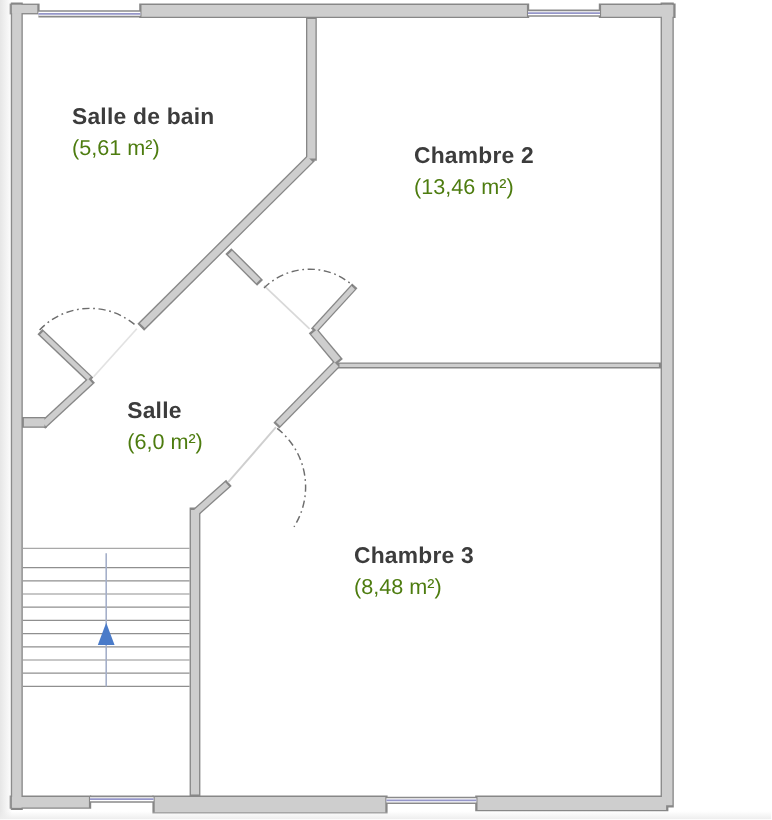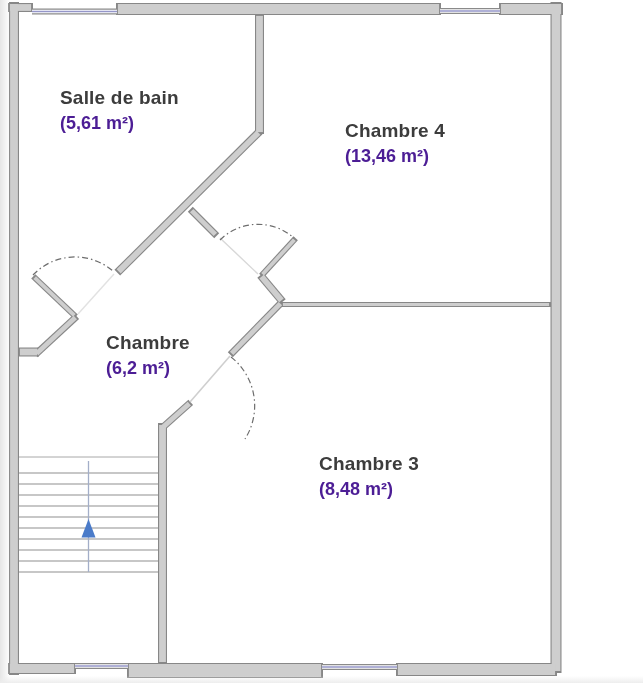--- a/index.html
+++ b/index.html
@@ -13,25 +13,25 @@
     pointer-events:none;
   }
   .edge-shade-bottom{
     position:absolute;left:0;bottom:0;width:100%;height:7px;
     background:linear-gradient(to top,#ededed,rgba(255,255,255,0));
     pointer-events:none;
   }
   svg.plan{position:absolute;left:0;top:0;}
   .room-label{position:absolute;white-space:nowrap;}
   .room-name{font-size:19px;font-weight:700;color:#3c3c3c;letter-spacing:.2px;line-height:1.1;}
-  .room-area{font-size:18px;font-weight:700;color:#4c1d95;margin-top:5px;line-height:1.1;}
+  .room-area{font-size:18px;font-weight:400;color:#4d7c0f;margin-top:5px;line-height:1.1;}
   .lbl-sdb{left:60px;top:88px;}
   .lbl-c2{left:345px;top:121px;}
   .lbl-palier{left:106px;top:333px;}
-  .lbl-c3{left:319px;top:454px;}
+  .lbl-c3{left:295px;top:454px;}
 </style>
 </head>
 <body>
 
 <div class="plan-wrap">
 
   <svg class="plan" width="643" height="683" viewBox="0 0 643 683">
 
     <g id="walls-dark">
         <line x1="14" y1="2" x2="14" y2="675" stroke="#878787" stroke-width="10"></line>
@@ -122,26 +122,26 @@
       <line x1="88.5" y1="461" x2="88.5" y2="572" stroke="#a3aec8" stroke-width="1.3"></line>
       <polygon points="88.5,519 81.5,537.5 95.5,537.5" fill="#4a7bc9"></polygon>
     </g>
   </svg>
 
   <div class="room-label lbl-sdb">
     <div class="room-name">Salle de bain</div>
     <div class="room-area">(5,61 m²)</div>
   </div>
   <div class="room-label lbl-c2">
-    <div class="room-name">Chambre 4</div>
+    <div class="room-name">Chambre 2</div>
     <div class="room-area">(13,46 m²)</div>
   </div>
   <div class="room-label lbl-palier">
-    <div class="room-name">Chambre</div>
-    <div class="room-area">(6,2 m²)</div>
+    <div class="room-name">Salle</div>
+    <div class="room-area">(6,0 m²)</div>
   </div>
   <div class="room-label lbl-c3">
     <div class="room-name">Chambre 3</div>
     <div class="room-area">(8,48 m²)</div>
   </div>
 
   <div class="edge-shade-left"></div>
   <div class="edge-shade-bottom"></div>
 </div>
 

